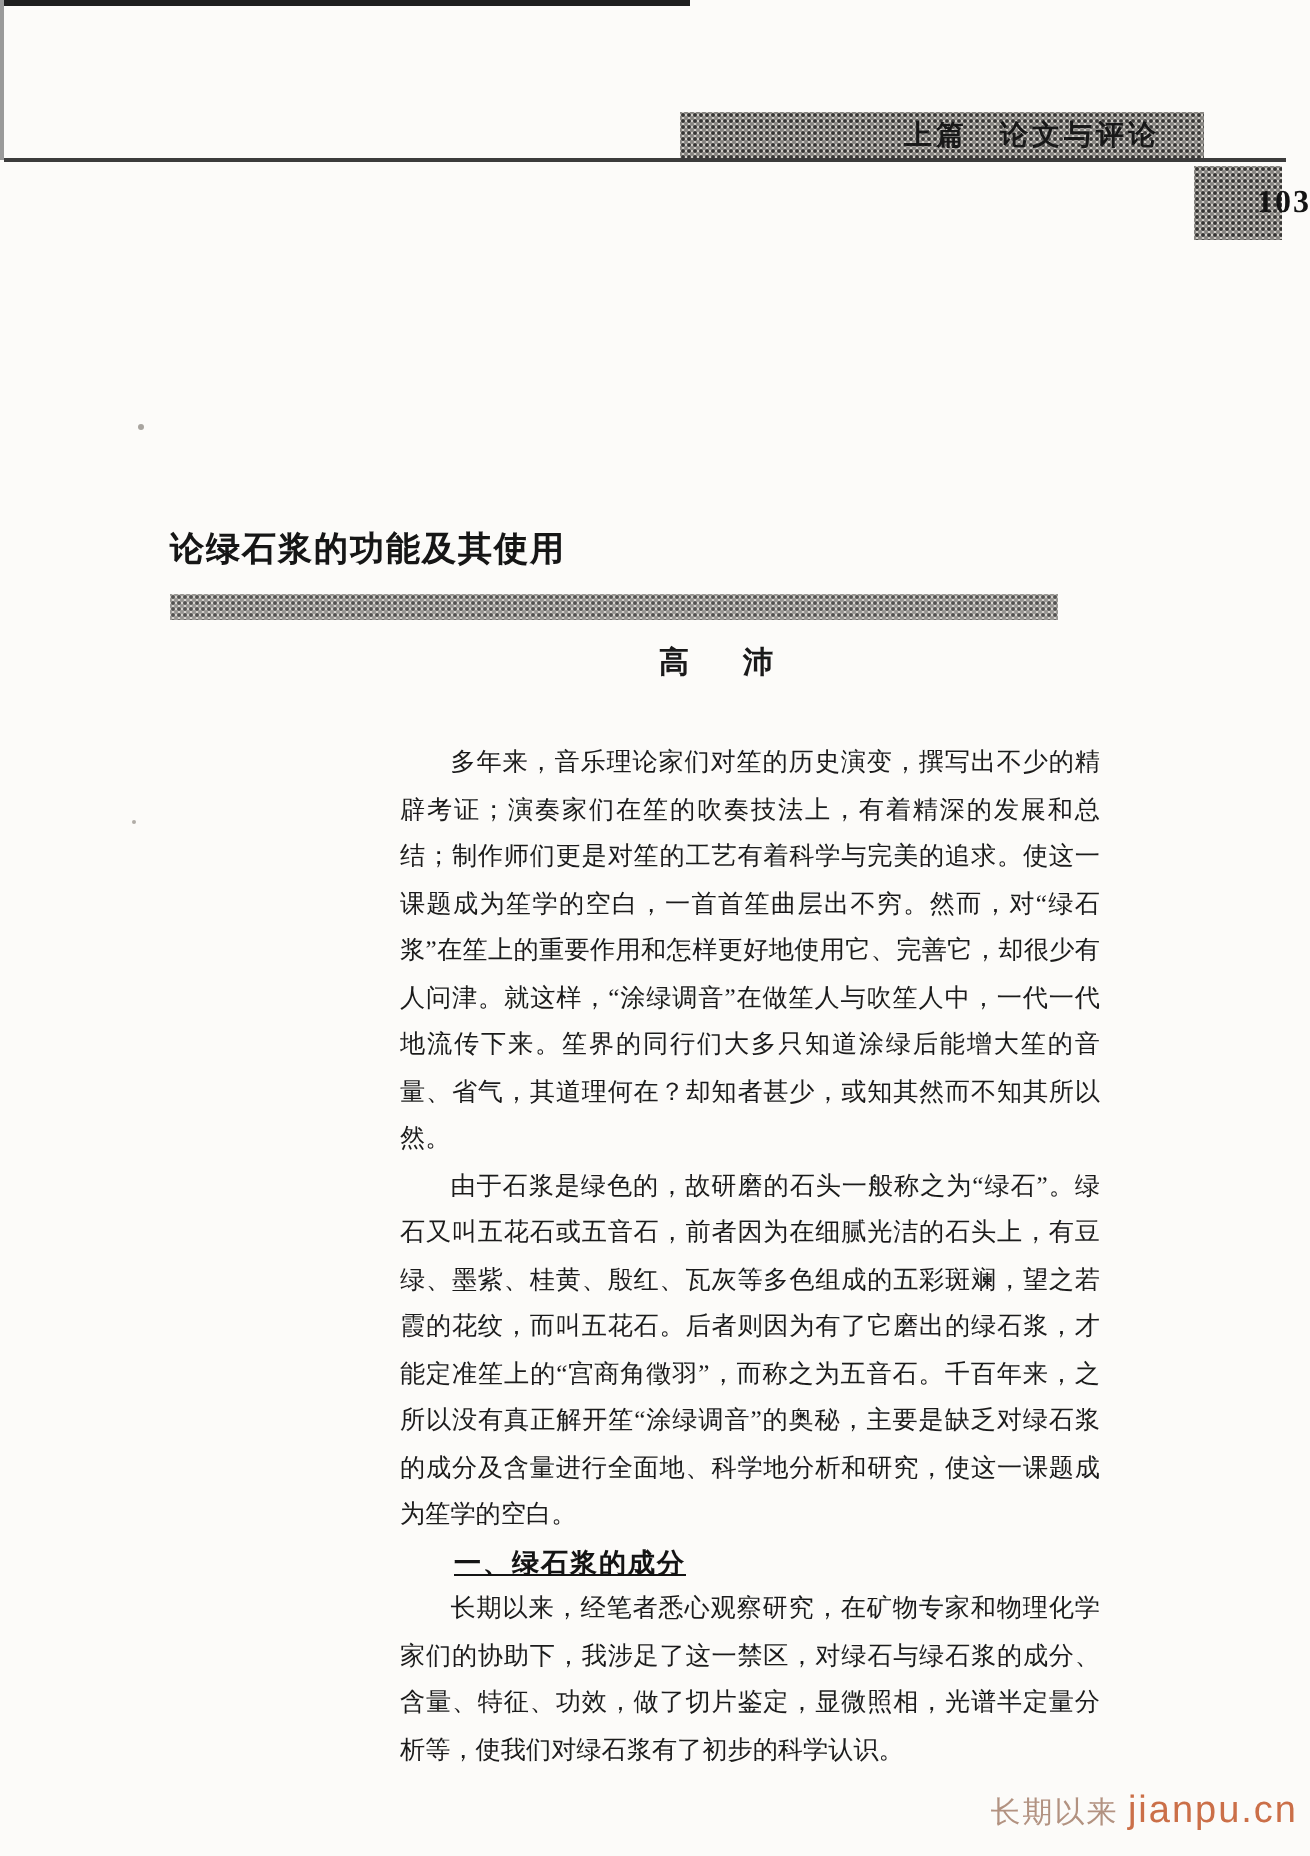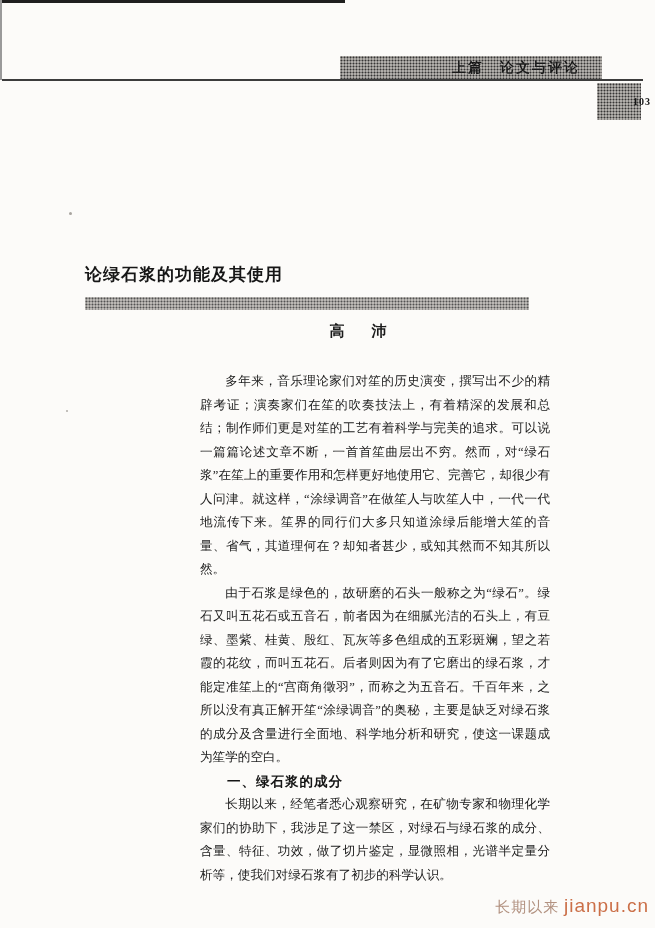--- a/index.html
+++ b/index.html
@@ -36,21 +36,21 @@
   .header-band .label{
     font-family:"Liberation Sans","DejaVu Sans",sans-serif;
     font-weight:bold;font-size:14px;letter-spacing:2px;color:#181818;
     text-shadow:0 0 1px rgba(240,238,235,.6);
     white-space:nowrap;
   }
   .page-badge{
     position:absolute;left:597px;top:83px;width:44px;height:37px;
     display:flex;align-items:center;justify-content:center;
   }
-  .page-badge .num{font-size:10px;font-weight:bold;color:#141414;letter-spacing:1px;margin-left:46px;}
+  .page-badge .num{font-size:16px;font-weight:bold;color:#141414;letter-spacing:1px;margin-left:46px;}
   
   .article-title{
     position:absolute;left:85px;top:252px;width:460px;
     font-family:"Liberation Sans","DejaVu Sans",sans-serif;
     font-weight:bold;font-size:17px;letter-spacing:1px;color:#161616;
     white-space:nowrap;
   }
   .title-strip{
     position:absolute;left:85px;top:297px;width:444px;height:13px;
     opacity:.85;
@@ -64,20 +64,21 @@
     position:absolute;left:200px;top:370px;width:350px;
     font-size:12.6px;line-height:23.5px;color:#1b1b1b;
     text-align:justify;
   }
   .body-col p{margin:0;text-indent:2em;}
   .section-heading{
     margin:3px 0 3px 0;
     text-indent:1.8em;
     font-size:13.5px;font-weight:bold;letter-spacing:1px;color:#141414;
     line-height:23.5px;
+    text-decoration:underline;
   }
   
   .watermark{
     position:absolute;right:6px;top:895px;
     font-size:15px;letter-spacing:1px;white-space:nowrap;
   }
   .watermark .site{color:#b29281;}
   .watermark .url{color:#cb6f48;font-family:"Liberation Sans","DejaVu Sans",sans-serif;font-size:19px;}
 </style>
 </head>
@@ -97,21 +98,21 @@
   </div>
 
   <div class="speck1"></div>
   <div class="speck2"></div>
 
   <h1 class="article-title">论绿石浆的功能及其使用</h1>
   <div class="title-strip halftone"></div>
   <div class="author-line">高　沛</div>
 
   <div class="body-col">
-    <p>多年来，音乐理论家们对笙的历史演变，撰写出不少的精辟考证；演奏家们在笙的吹奏技法上，有着精深的发展和总结；制作师们更是对笙的工艺有着科学与完美的追求。可以说一篇篇论述文章不断，一首首笙曲层出不穷。然而，对“绿石浆”在笙上的重要作用和怎样更好地使用它、完善它，却很少有人问津。就这样，“涂绿调音”在做笙人与吹笙人中，一代一代地流传下来。笙界的同行们大多只知道涂绿后能增大笙的音量、省气，其道理何在？却知者甚少，或知其然而不知其所以然。</p>
+    <p>多年来，音乐理论家们对笙的历史演变，撰写出不少的精辟考证；演奏家们在笙的吹奏技法上，有着精深的发展和总结；制作师们更是对笙的工艺有着科学与完美的追求。使这一课题成为笙学的空白，一首首笙曲层出不穷。然而，对“绿石浆”在笙上的重要作用和怎样更好地使用它、完善它，却很少有人问津。就这样，“涂绿调音”在做笙人与吹笙人中，一代一代地流传下来。笙界的同行们大多只知道涂绿后能增大笙的音量、省气，其道理何在？却知者甚少，或知其然而不知其所以然。</p>
     <p>由于石浆是绿色的，故研磨的石头一般称之为“绿石”。绿石又叫五花石或五音石，前者因为在细腻光洁的石头上，有豆绿、墨紫、桂黄、殷红、瓦灰等多色组成的五彩斑斓，望之若霞的花纹，而叫五花石。后者则因为有了它磨出的绿石浆，才能定准笙上的“宫商角徵羽”，而称之为五音石。千百年来，之所以没有真正解开笙“涂绿调音”的奥秘，主要是缺乏对绿石浆的成分及含量进行全面地、科学地分析和研究，使这一课题成为笙学的空白。</p>
     <p class="section-heading">一、绿石浆的成分</p>
     <p>长期以来，经笔者悉心观察研究，在矿物专家和物理化学家们的协助下，我涉足了这一禁区，对绿石与绿石浆的成分、含量、特征、功效，做了切片鉴定，显微照相，光谱半定量分析等，使我们对绿石浆有了初步的科学认识。</p>
   </div>
 
   <div class="watermark">
     <span class="site">长期以来</span>
     <span class="url">jianpu.cn</span>
   </div>
 

